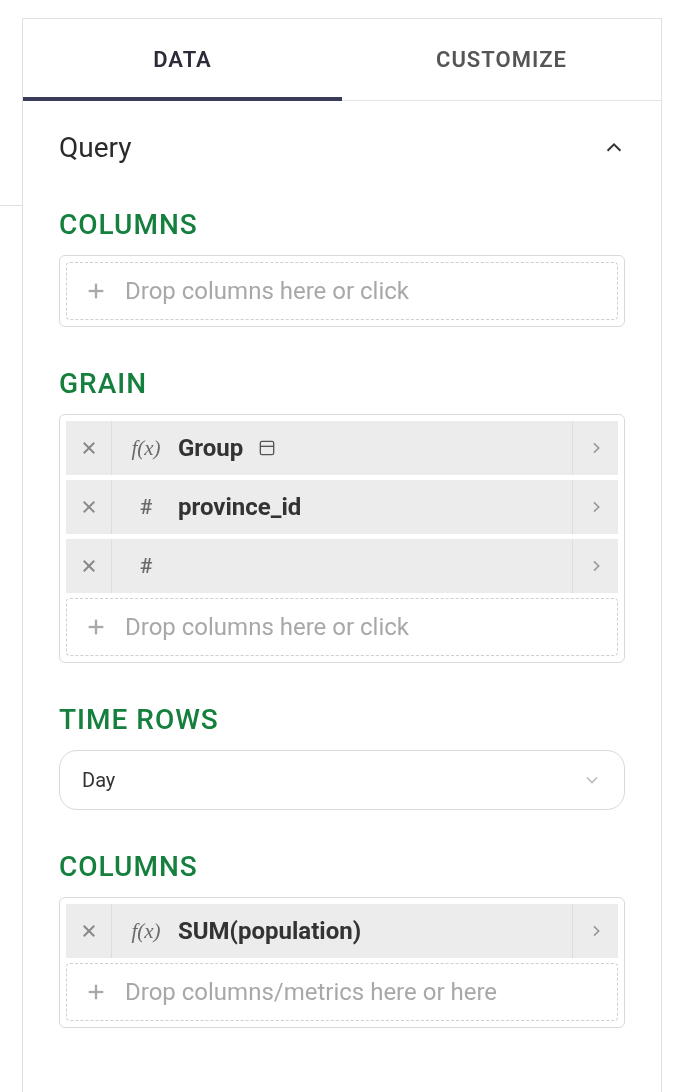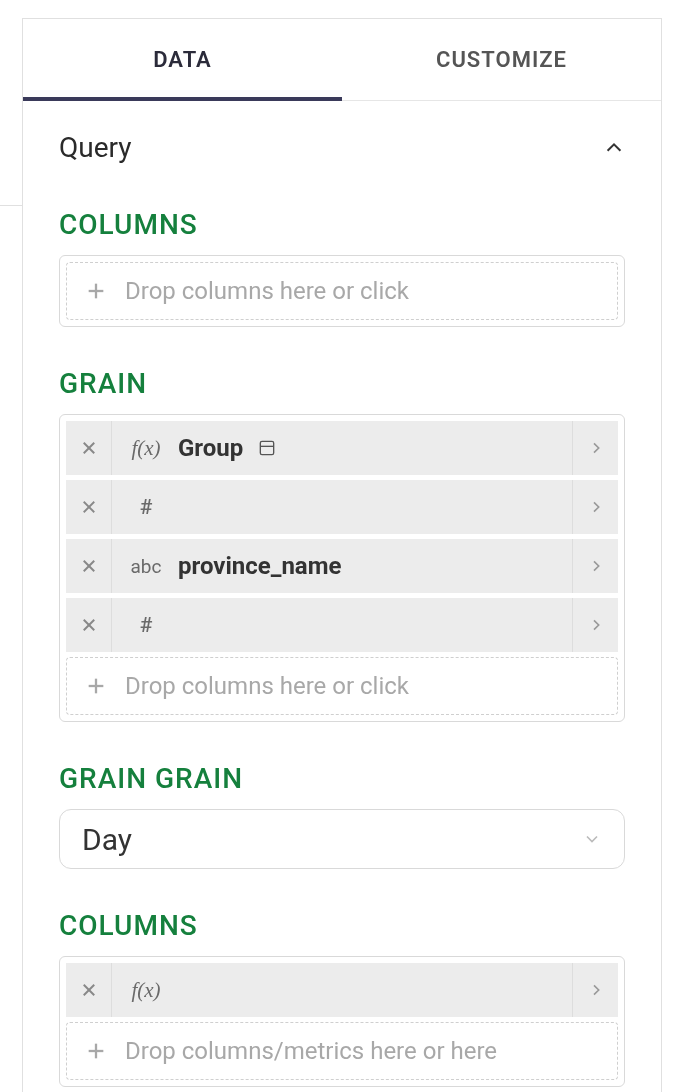--- a/index.html
+++ b/index.html
@@ -178,27 +178,27 @@
     justify-content: center;
     border-left: 1px solid #ddd;
     cursor: pointer;
   }
   .pill-expand svg {
     width: 16px; height: 16px;
     stroke: #999; stroke-width: 2.5; fill: none;
   }
   .select-box {
     border: 1px solid #d9d9d9;
-    border-radius: 12px;
+    border-radius: 18px;
     height: 60px;
     display: flex;
     align-items: center;
     justify-content: space-between;
     padding: 0 22px;
-    font-size: 30px;
+    font-size: 20px;
     color: #333;
     margin-bottom: 40px;
     cursor: pointer;
   }
   .select-box svg {
     width: 20px; height: 20px;
     stroke: #bbb; stroke-width: 2; fill: none;
   }
   .rows-box .dashed-drop,
   .metrics-box .dashed-drop {
@@ -272,45 +272,29 @@
 
       <div class="pill-row">
         <div class="pill-close">
           <svg viewBox="0 0 24 24">
               <line x1="5" y1="5" x2="19" y2="19"></line>
               <line x1="19" y1="5" x2="5" y2="19"></line>
             </svg>
         </div>
         <div class="pill-body">
           <span class="pill-type hash">#</span>
+          <span class="pill-label">province_id</span>
         </div>
         <div class="pill-expand">
           <svg viewBox="0 0 24 24">
               <polyline points="9 5 16 12 9 19"></polyline>
             </svg>
         </div>
       </div>
 
-      <div class="pill-row">
-        <div class="pill-close">
-          <svg viewBox="0 0 24 24">
-              <line x1="5" y1="5" x2="19" y2="19"></line>
-              <line x1="19" y1="5" x2="5" y2="19"></line>
-            </svg>
-        </div>
-        <div class="pill-body">
-          <span class="pill-type abc">abc</span>
-          <span class="pill-label">province_name</span>
-        </div>
-        <div class="pill-expand">
-          <svg viewBox="0 0 24 24">
-              <polyline points="9 5 16 12 9 19"></polyline>
-            </svg>
-        </div>
-      </div>
 
       <div class="pill-row">
         <div class="pill-close">
           <svg viewBox="0 0 24 24">
               <line x1="5" y1="5" x2="19" y2="19"></line>
               <line x1="19" y1="5" x2="5" y2="19"></line>
             </svg>
         </div>
         <div class="pill-body">
           <span class="pill-type hash">#</span>
@@ -324,39 +308,40 @@
 
       <div class="dashed-drop">
         <svg class="plus" viewBox="0 0 24 24">
             <line x1="12" y1="4" x2="12" y2="20"></line>
             <line x1="4" y1="12" x2="20" y2="12"></line>
           </svg>
         <span>Drop columns here or click</span>
       </div>
     </div>
 
-    <div class="field-label">GRAIN GRAIN</div>
+    <div class="field-label">TIME ROWS</div>
     <div class="select-box">
       <span>Day</span>
       <svg viewBox="0 0 24 24">
           <polyline points="6 9 12 15 18 9"></polyline>
         </svg>
     </div>
 
     <div class="field-label">COLUMNS</div>
     <div class="box metrics-box">
       <div class="pill-row">
         <div class="pill-close">
           <svg viewBox="0 0 24 24">
               <line x1="5" y1="5" x2="19" y2="19"></line>
               <line x1="19" y1="5" x2="5" y2="19"></line>
             </svg>
         </div>
         <div class="pill-body">
           <span class="pill-type"><i>f</i>(x)</span>
+          <span class="pill-label">SUM(population)</span>
         </div>
         <div class="pill-expand">
           <svg viewBox="0 0 24 24">
               <polyline points="9 5 16 12 9 19"></polyline>
             </svg>
         </div>
       </div>
       <div class="dashed-drop">
         <svg class="plus" viewBox="0 0 24 24">
             <line x1="12" y1="4" x2="12" y2="20"></line>

